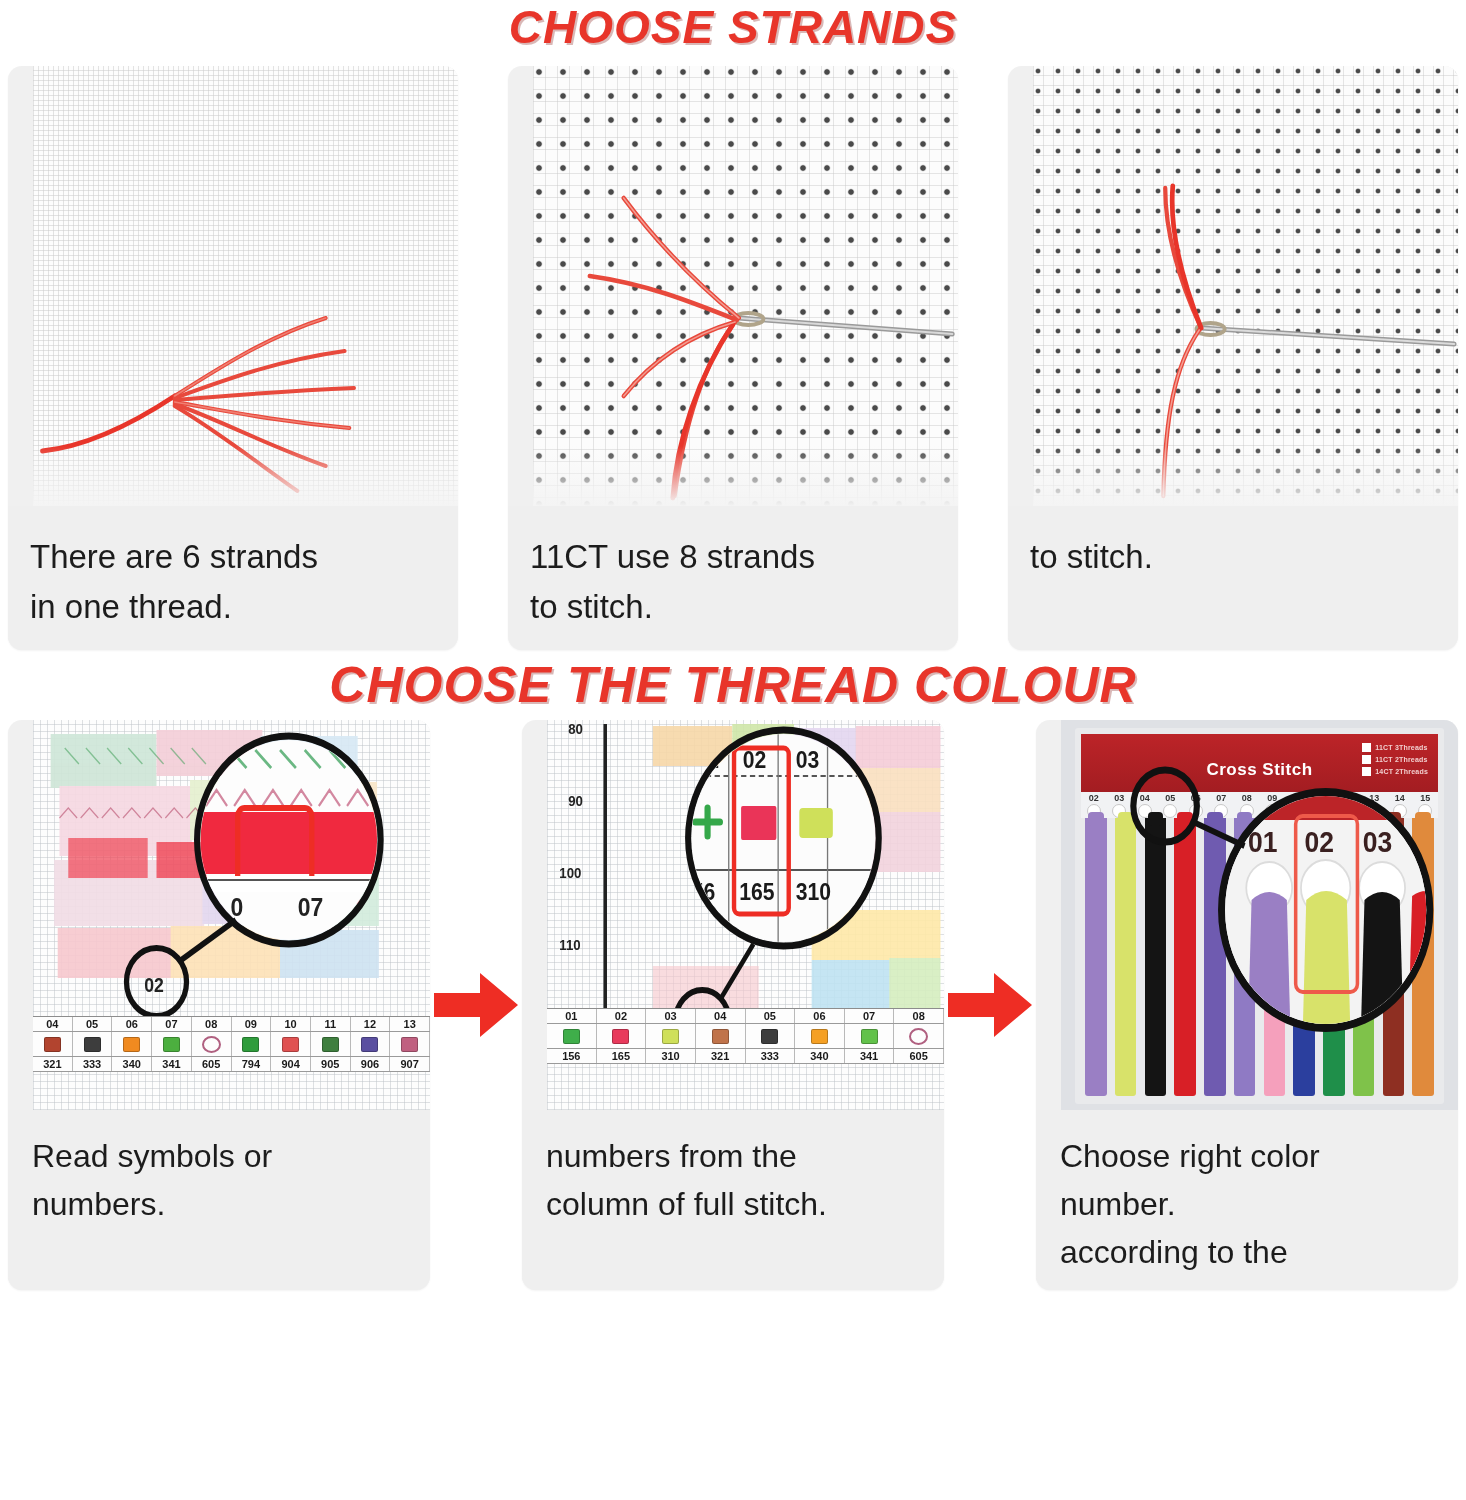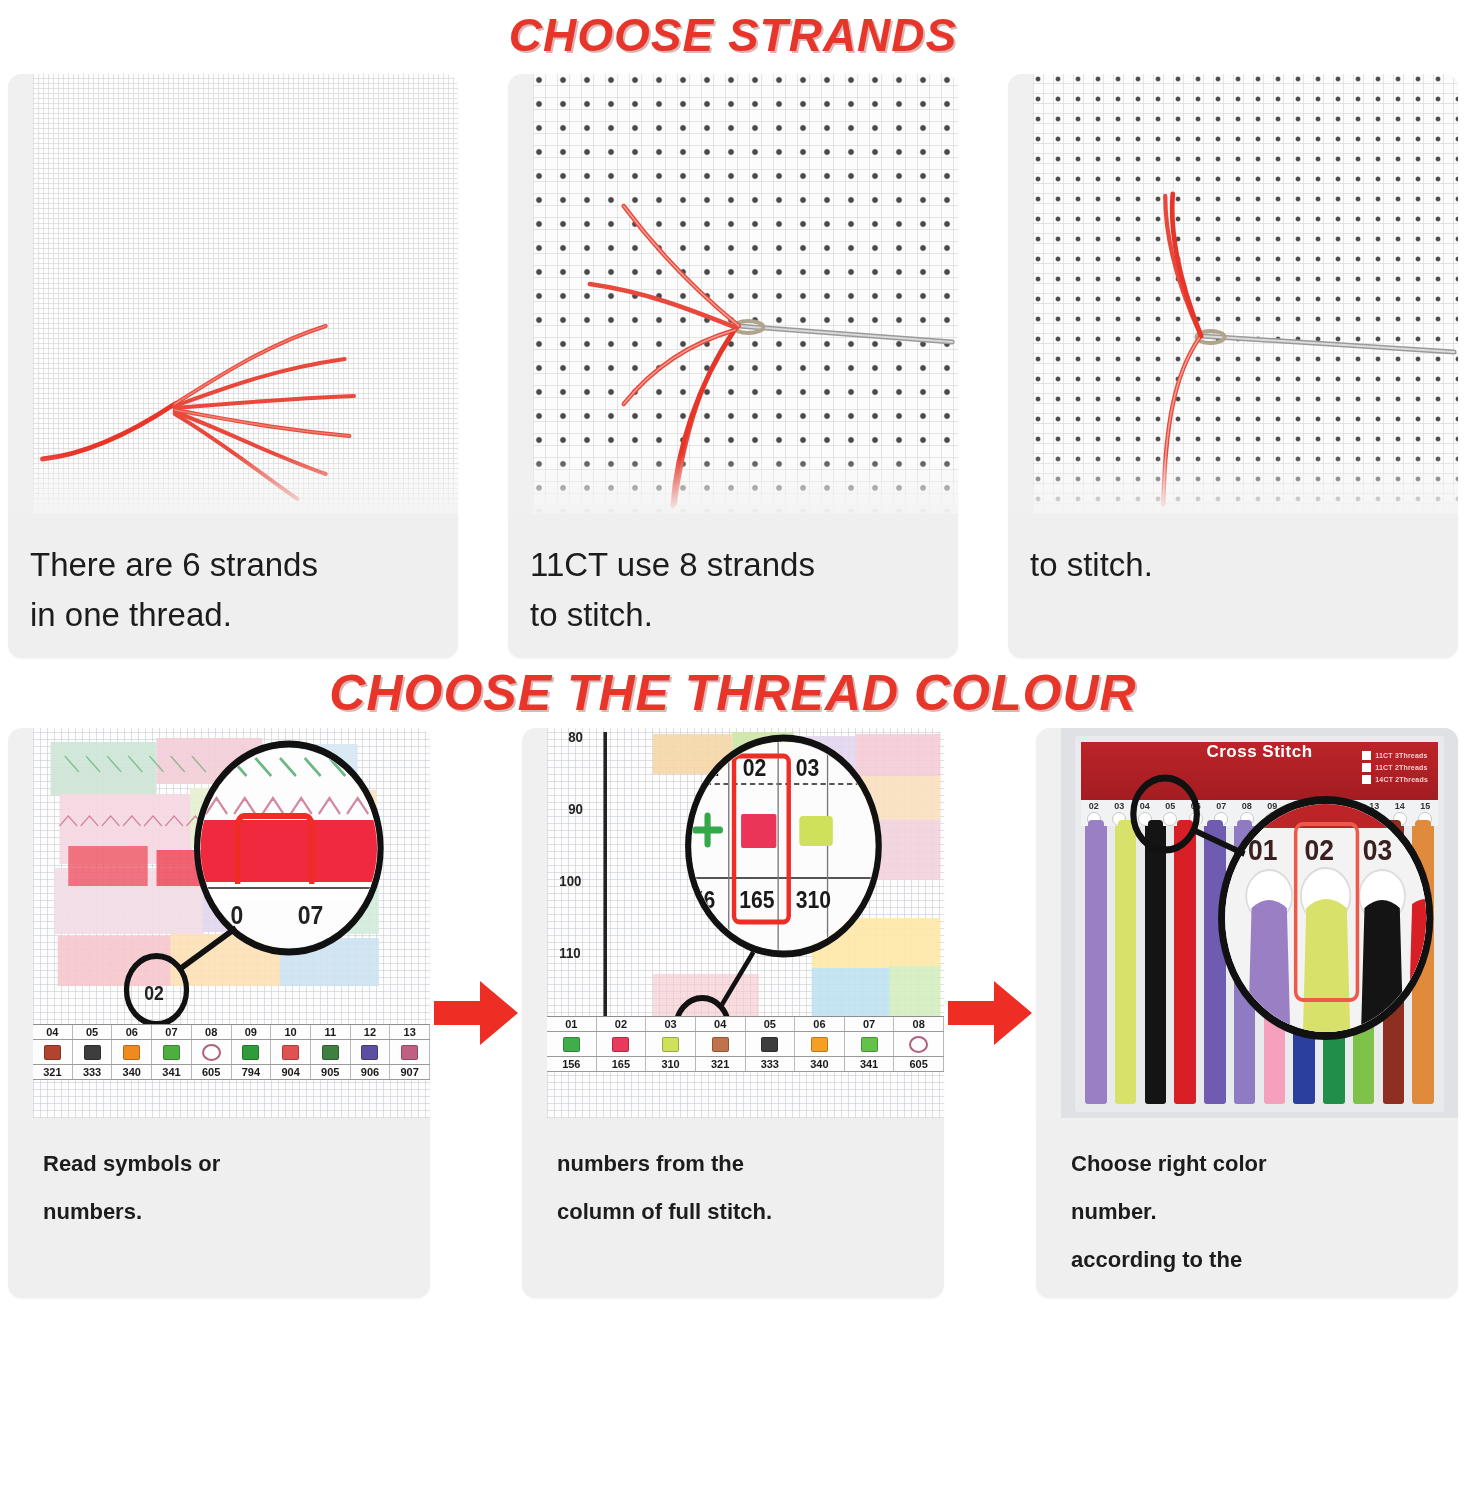--- a/index.html
+++ b/index.html
@@ -7,40 +7,40 @@
     width:1466px;height:1500px;position:relative;overflow:hidden;
     font-family:"Liberation Sans","DejaVu Sans",sans-serif;
   }
 
   
   .heading{
     text-align:center;font-style:italic;font-weight:bold;
     color:#e8352a;letter-spacing:1px;
     text-shadow:2px 2px 0 rgba(130,20,15,.30);
   }
-  #h1{font-size:46px;line-height:54px;padding-top:8px;}
+  #h1{font-size:46px;line-height:54px;padding-top:0;}
   #h2{font-size:50px;line-height:58px;padding-top:6px;}
 
   
   .row{display:flex;justify-content:space-between;padding:0 8px;box-sizing:border-box;width:1466px;}
   #row1{margin-top:12px;}
   #row2{margin-top:6px;}
 
   .card{
     width:450px;border-radius:14px;overflow:hidden;
     background:#f0f0f0;display:flex;flex-direction:column;
     box-shadow:0 1px 2px rgba(0,0,0,.05);
   }
   .card .photo{height:440px;position:relative;overflow:hidden;background:#fbfbfb;margin-left:25px;}
   .card .caption{
     flex:1;background:#efefef;padding:26px 22px 18px 22px;
     font-size:33px;line-height:50px;color:#1c1c1c;font-weight:400;
   }
   #row2 .card .photo{height:390px;}
-  #row2 .card .caption{font-size:22px;line-height:48px;padding:22px 20px 14px 35px;font-weight:bold;}
+  #row2 .card .caption{font-size:32px;line-height:48px;padding:22px 20px 14px 24px;}
 
   
   .plainweave{
     position:absolute;inset:0;background:#fdfdfd;
     background-image:
       repeating-linear-gradient(90deg,rgba(205,205,205,.55) 0 1px,transparent 1px 5px),
       repeating-linear-gradient(0deg,rgba(205,205,205,.55) 0 1px,transparent 1px 5px);
   }
   .aida11{
     position:absolute;inset:0;background:#fcfcfc;
@@ -76,21 +76,21 @@
     font-family:"Liberation Sans",sans-serif;}
   .legsym{height:22px;display:flex;align-items:center;justify-content:center;}
   .sq{width:15px;height:13px;border-radius:2px;}
 
   .arrow{width:92px;display:flex;align-items:center;justify-content:center;}
   .arrow svg{display:block;}
 
   
   .tcard{position:absolute;left:14px;top:8px;right:14px;bottom:6px;background:#e9eaec;border-radius:3px;}
   .tbanner{position:absolute;left:6px;right:6px;top:6px;height:72px;background:#b32025;
-    background:linear-gradient(180deg,#bc2428,#9d1b20);display:flex;justify-content:center;}
+    background:linear-gradient(180deg,#bc2428,#9d1b20);display:flex;align-items:center;justify-content:center;}
   .tbanner span{color:#fff;font-size:17px;font-weight:bold;letter-spacing:.5px;}
   .tchecks{position:absolute;right:10px;top:9px;display:flex;flex-direction:column;gap:3px;}
   .tcheck{display:flex;align-items:center;gap:4px;}
   .tcheck i{width:9px;height:9px;background:#fff;display:block;}
   .tcheck span{color:#f2cfcf;font-size:7px;letter-spacing:.2px;font-style:normal;}
   .tslots{position:absolute;left:6px;right:6px;top:64px;height:26px;background:#f1f2f4;display:flex;}
   .tslot{flex:1;position:relative;text-align:center;font-size:9px;color:#333;font-weight:bold;padding-top:1px;}
   .tslot b{display:block;width:12px;height:12px;border-radius:50%;background:#fff;border:1px solid #c8c8c8;margin:1px auto 0;}
   .hanks{position:absolute;left:6px;right:6px;top:90px;bottom:8px;display:flex;}
   .hank{flex:1;position:relative;}

